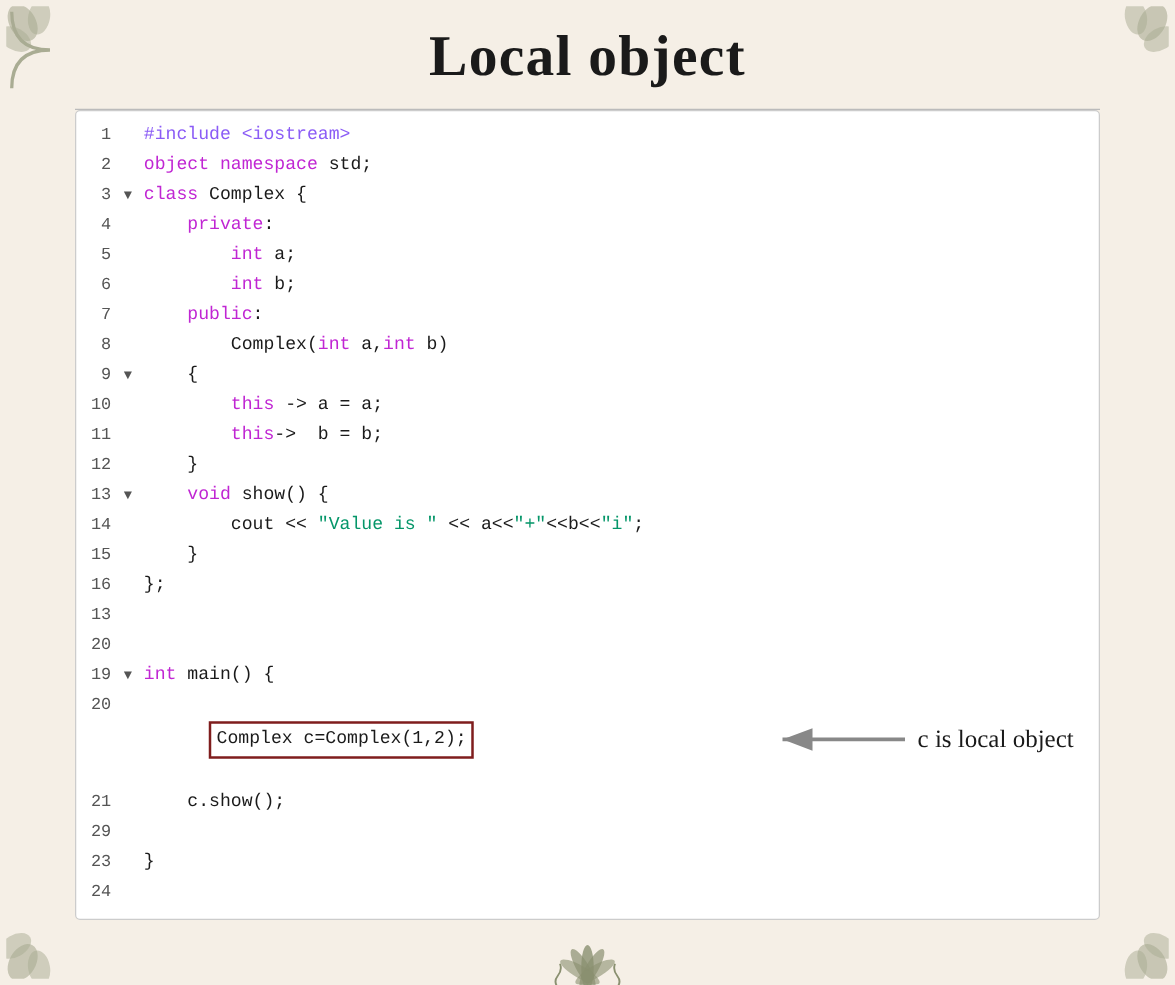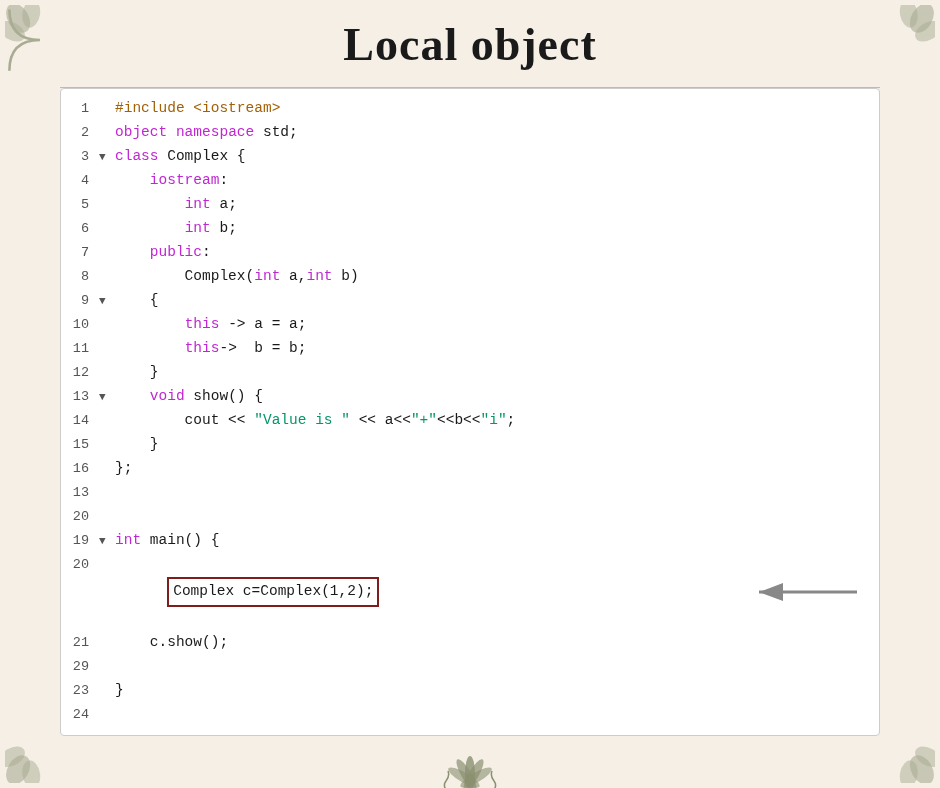--- a/index.html
+++ b/index.html
@@ -85,21 +85,21 @@
       flex-shrink: 0;
     }
 
     .line-code {
       flex: 1;
       white-space: pre;
       color: #1a1a1a;
     }
 
     
-    .c-preprocessor { color: #a16207; }
+    .c-preprocessor { color: #8b5cf6; }
     .c-keyword { color: #c026d3; }
     .c-access { color: #c026d3; }
     .c-string { color: #059669; }
     .c-this { color: #c026d3; }
 
     .highlight-box {
       display: inline-block;
       border: 2px solid #7f1d1d;
       padding: 1px 4px;
       background: transparent;
@@ -175,21 +175,21 @@
 
   <div class="code-line">
     <span class="line-num">3</span>
     <span class="line-arrow" style="color:#555;font-size:11px;">▼</span>
     <span class="line-code"><span class="c-keyword">class</span> Complex {</span>
   </div>
 
   <div class="code-line">
     <span class="line-num">4</span>
     <span class="line-arrow"></span>
-    <span class="line-code">    <span class="c-access">iostream</span>:</span>
+    <span class="line-code">    <span class="c-access">private</span>:</span>
   </div>
 
   <div class="code-line">
     <span class="line-num">5</span>
     <span class="line-arrow"></span>
     <span class="line-code">        <span class="c-keyword">int</span> a;</span>
   </div>
 
   <div class="code-line">
     <span class="line-num">6</span>
@@ -284,20 +284,21 @@
 
     <span style="position:absolute; right:20px; top:50%; transform:translateY(-50%); display:flex; align-items:center;">
       <svg width="110" height="28" viewBox="0 0 110 28">
         <defs>
           <marker id="arrowhead" markerWidth="8" markerHeight="6" refX="8" refY="3" orient="auto">
             <polygon points="0 0, 8 3, 0 6" fill="#888"></polygon>
           </marker>
         </defs>
         <line x1="108" y1="14" x2="10" y2="14" stroke="#888" stroke-width="3" marker-end="url(#arrowhead)"></line>
       </svg>
+      <span class="annotation-text">c is local object</span>
     </span>
   </div>
 
   <div class="code-line">
     <span class="line-num">21</span>
     <span class="line-arrow"></span>
     <span class="line-code">    c.show();</span>
   </div>
 
   <div class="code-line">

